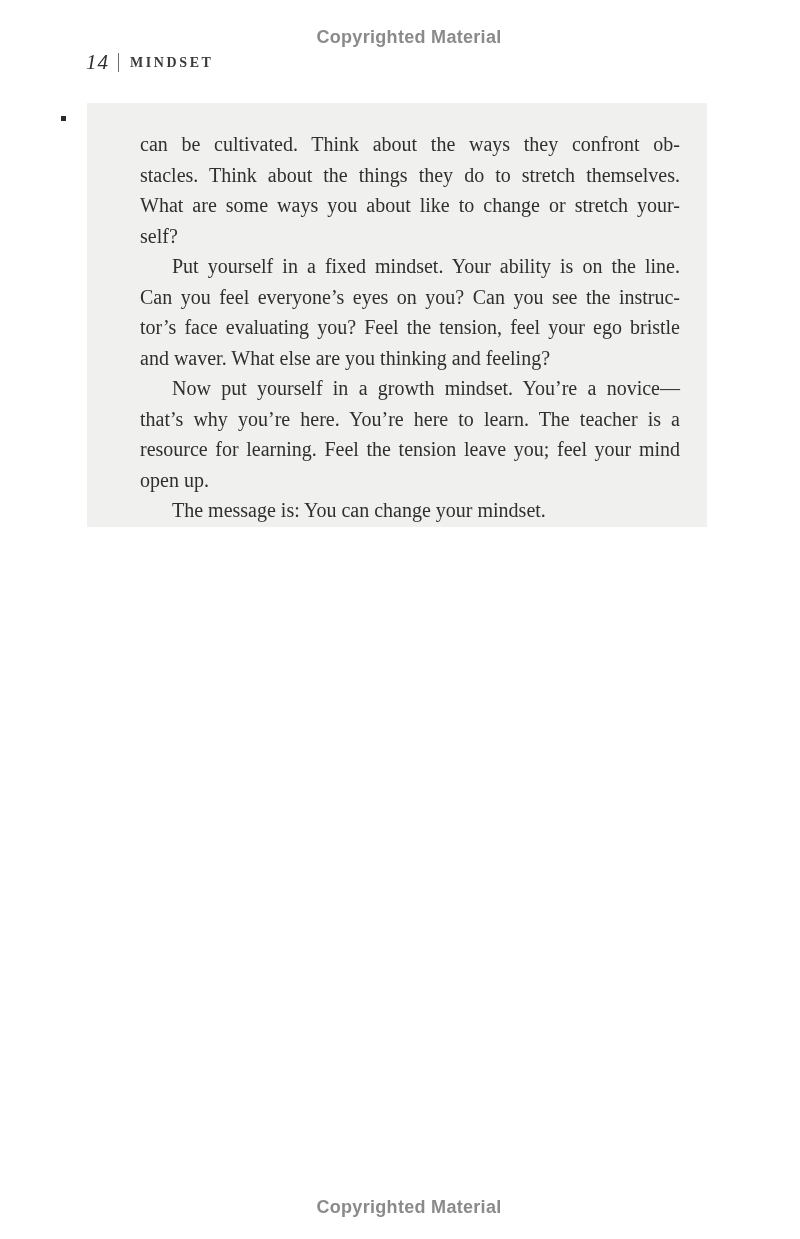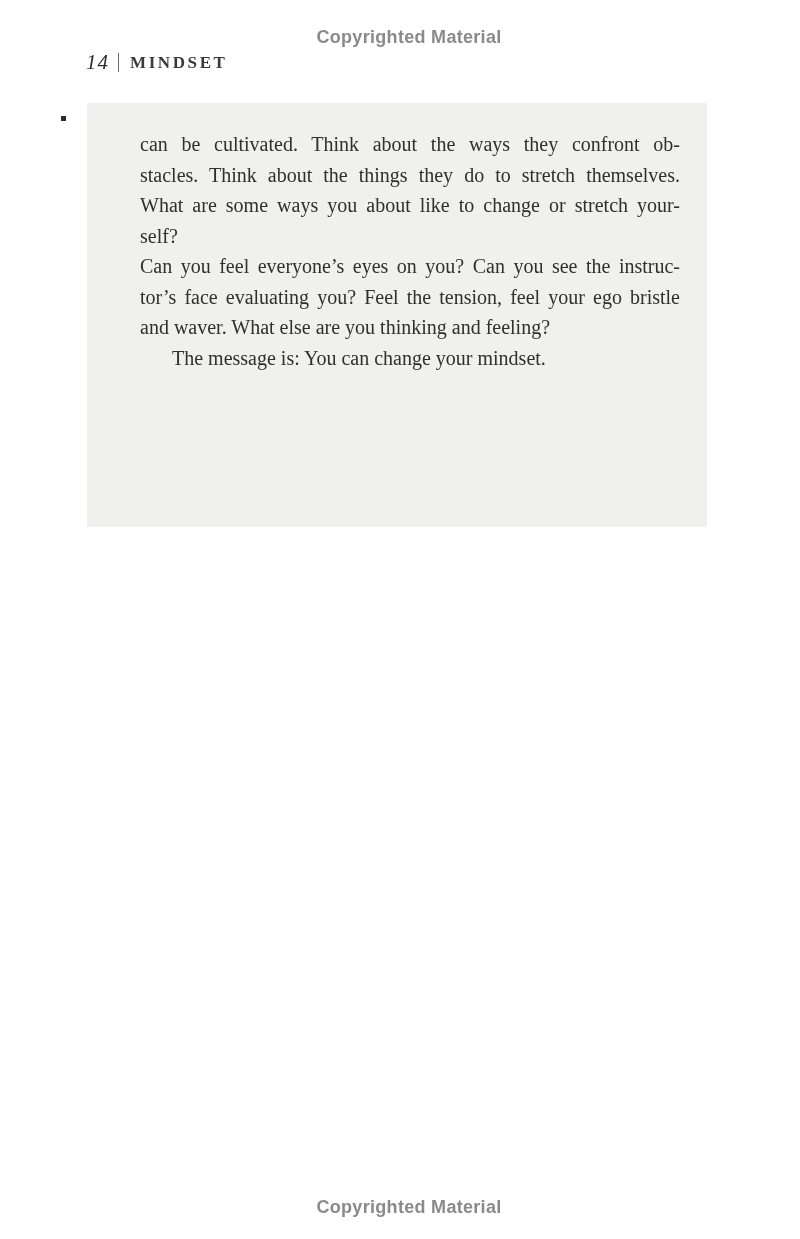--- a/index.html
+++ b/index.html
@@ -47,21 +47,21 @@
     letter-spacing: 1px;
     color: #2e2e2e;
   }
   .header-separator {
     width: 1px;
     height: 19px;
     background: #6b6b6b;
     margin: 0 11px 0 9px;
   }
   .book-title {
-    font-size: 17px;
+    font-size: 14px;
     font-weight: 700;
     letter-spacing: 2.6px;
     color: var(--header-text);
   }
   .content-box {
     position: absolute;
     left: 87px;
     top: 103px;
     width: 620px;
     height: 424px;
@@ -115,23 +115,30 @@
           <div class="line">What are some ways you about like to change or stretch your-</div>
           <div class="line last">self?</div>
         </div>
         <div class="paragraph bullet">
           <div class="line first">Okay, now imagine you’ve decided to learn a new language and</div>
           <div class="line">you’ve signed up for a class. A few sessions into the course, the</div>
           <div class="line">instructor calls you to the front of the room and starts throw-</div>
           <div class="line last">ing questions at you one after another.</div>
         </div>
         <div class="paragraph indent">
+          <div class="line first">Put yourself in a fixed mindset. Your ability is on the line.</div>
           <div class="line">Can you feel everyone’s eyes on you? Can you see the instruc-</div>
           <div class="line">tor’s face evaluating you? Feel the tension, feel your ego bristle</div>
           <div class="line last">and waver. What else are you thinking and feeling?</div>
+        </div>
+        <div class="paragraph indent">
+          <div class="line first">Now put yourself in a growth mindset. You’re a novice—</div>
+          <div class="line">that’s why you’re here. You’re here to learn. The teacher is a</div>
+          <div class="line">resource for learning. Feel the tension leave you; feel your mind</div>
+          <div class="line last">open up.</div>
         </div>
         <div class="paragraph indent">
           <div class="line first last">The message is: You can change your mindset.</div>
         </div>
       </div>
   </div>
 
   <div class="copyright bottom">Copyrighted Material</div>
 
 </div>

